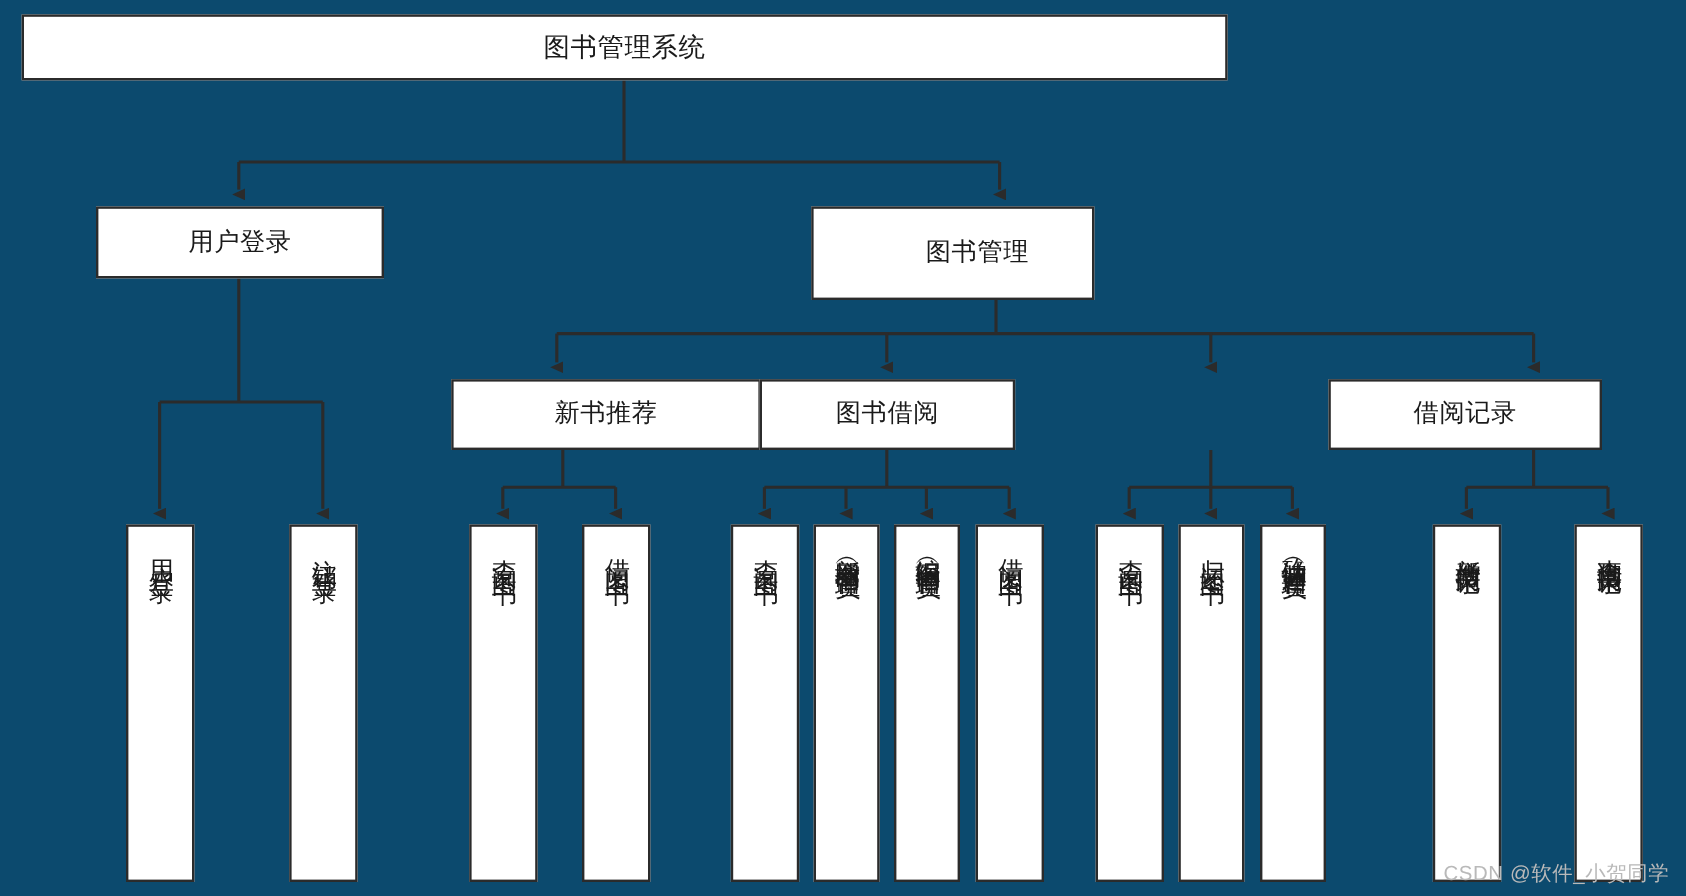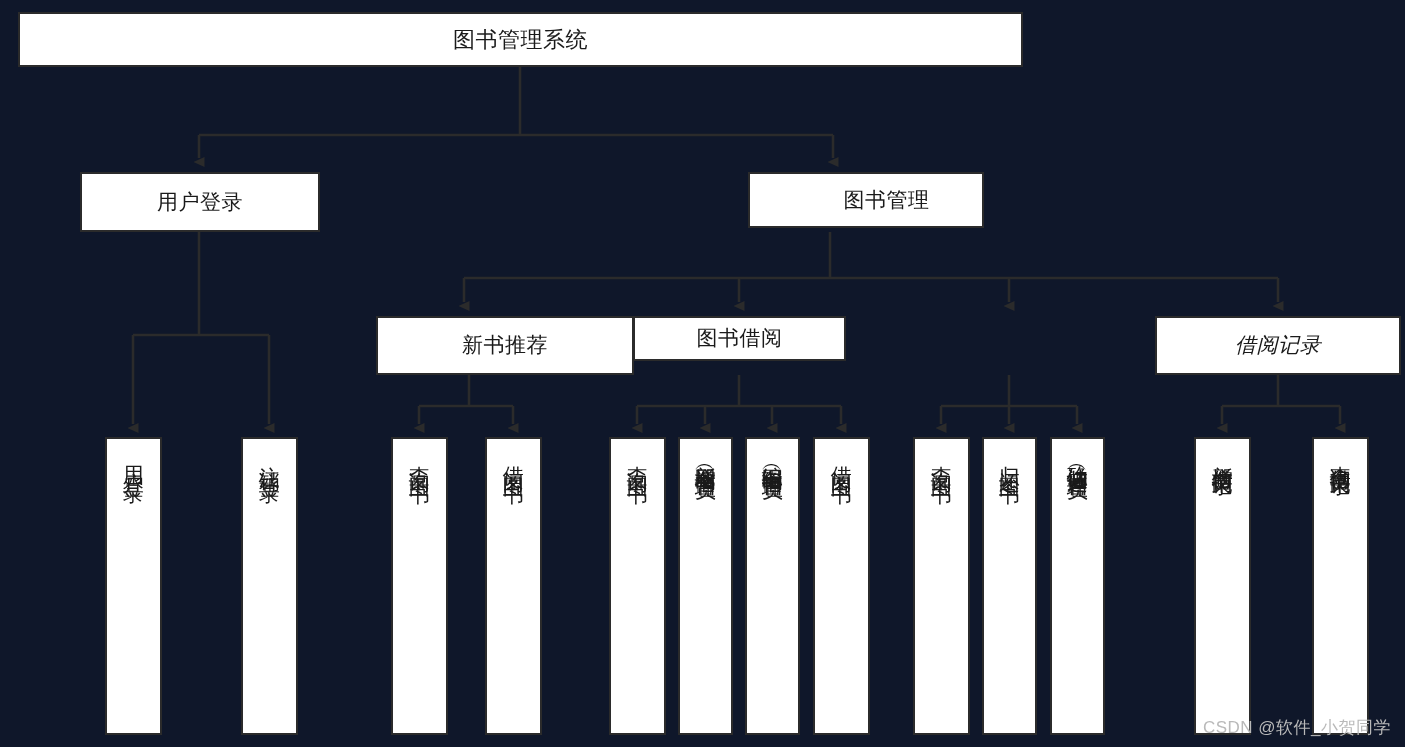--- a/index.html
+++ b/index.html
@@ -9,21 +9,21 @@
     background: #ffffff;
   }
   body {
     font-family: "Liberation Sans", "DejaVu Sans", sans-serif;
     color: #1a1a1a;
   }
   #diagram-root {
     position: relative;
     width: 1405px;
     height: 747px;
-    background: #0f172a;
+    background: #0c4a6e;
     overflow: hidden;
   }
   #diagram-svg {
     position: absolute;
     left: 0;
     top: 0;
     width: 1405px;
     height: 747px;
   }
   .node {
@@ -130,31 +130,31 @@
     </g>
   </svg>
 
   <div class="node root" style="left:18px; top:12px; width:1005px; height:55px;">
     <span class="node-h">图书管理系统</span>
   </div>
 
   <div class="node" style="left:80px; top:172px; width:240px; height:60px;">
     <span class="node-h">用户登录</span>
   </div>
-  <div class="node" style="left:748px; top:172px; width:236px; height:56px;padding-left:41px;">
+  <div class="node" style="left:676px; top:172px; width:236px; height:78px;padding-left:41px;">
     <span class="node-h">图书管理</span>
   </div>
 
   <div class="node" style="left:376px; top:316px; width:258px; height:59px;">
     <span class="node-h">新书推荐</span>
   </div>
-  <div class="node" style="left:633px; top:316px; width:213px; height:45px;">
+  <div class="node" style="left:633px; top:316px; width:213px; height:59px;">
     <span class="node-h">图书借阅</span>
   </div>
-  <div class="node" style="left:1155px; top:316px; width:246px; height:59px;font-style:italic;">
+  <div class="node" style="left:1107px; top:316px; width:228px; height:59px;">
     <span class="node-h">借阅记录</span>
   </div>
 
   <div class="node leaf leaf-short" style="left:105px; top:437px; width:57px; height:298px;">
     <span class="vtext">用户登录</span>
   </div>
   <div class="node leaf leaf-short" style="left:241px; top:437px; width:57px; height:298px;">
     <span class="vtext">注销登录</span>
   </div>
 

